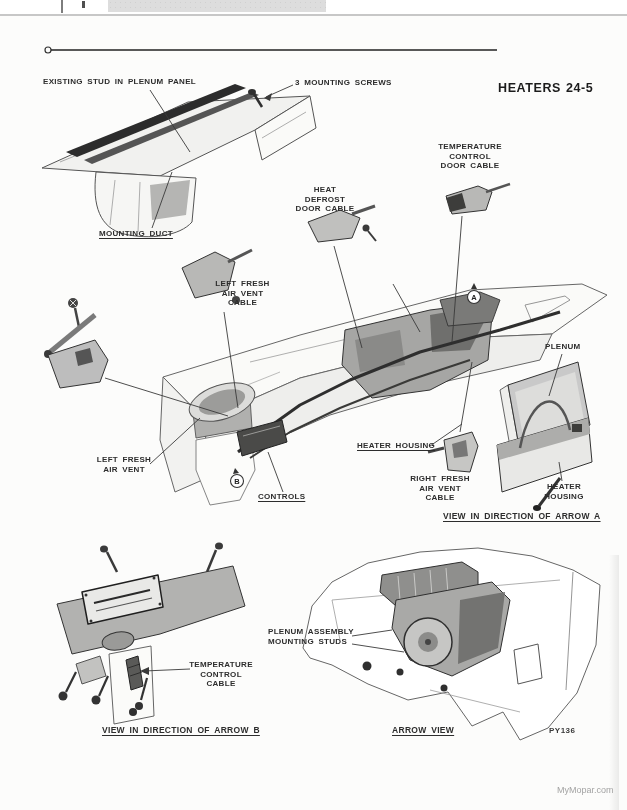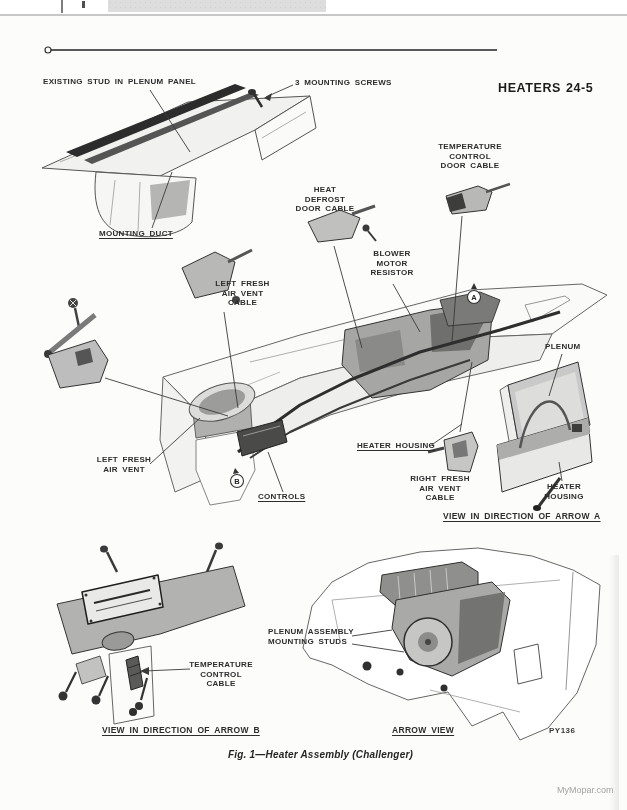--- a/index.html
+++ b/index.html
@@ -243,23 +243,20 @@
 
   <div class="lbl" style="left:43px;top:77px;">EXISTING STUD IN PLENUM PANEL</div>
   <div class="lbl" style="left:295px;top:78px;">3 MOUNTING SCREWS</div>
   <div class="lbl und" style="left:99px;top:229px;">MOUNTING DUCT</div>
   <div class="lbl ctr" style="left:285px;top:185px;width:80px;">HEAT
 DEFROST
 DOOR CABLE</div>
   <div class="lbl ctr" style="left:425px;top:142px;width:90px;">TEMPERATURE
 CONTROL
 DOOR CABLE</div>
-  <div class="lbl ctr" style="left:352px;top:249px;width:80px;">BLOWER
-MOTOR
-RESISTOR</div>
   <div class="lbl ctr" style="left:205px;top:279px;width:75px;">LEFT FRESH
 AIR VENT
 CABLE</div>
   <div class="lbl ctr" style="left:88px;top:455px;width:72px;">LEFT FRESH
 AIR VENT</div>
   <div class="lbl und" style="left:258px;top:492px;">CONTROLS</div>
   <div class="lbl und" style="left:357px;top:441px;">HEATER HOUSING</div>
   <div class="lbl ctr" style="left:400px;top:474px;width:80px;">RIGHT FRESH
 AIR VENT
 CABLE</div>
@@ -267,16 +264,15 @@
   <div class="lbl ctr" style="left:535px;top:482px;width:58px;">HEATER
 HOUSING</div>
   <div class="lbl und view-lbl" style="left:443px;top:512px;">VIEW IN DIRECTION OF ARROW A</div>
   <div class="lbl ctr" style="left:185px;top:660px;width:72px;">TEMPERATURE
 CONTROL CABLE</div>
   <div class="lbl und view-lbl" style="left:102px;top:726px;">VIEW IN DIRECTION OF ARROW B</div>
   <div class="lbl" style="left:268px;top:627px;">PLENUM ASSEMBLY
 MOUNTING STUDS</div>
   <div class="lbl und view-lbl" style="left:392px;top:726px;">ARROW VIEW</div>
   <div class="fig-code" style="left:549px;top:726px;">PY136</div>
-  <div class="fig-caption" style="left:228px;top:749px;">Fig. 1—Heater Assembly (Challenger)</div>
   <div class="watermark" style="left:557px;top:785px;">MyMopar.com</div>
 
 </div>
 
 </body></html>

